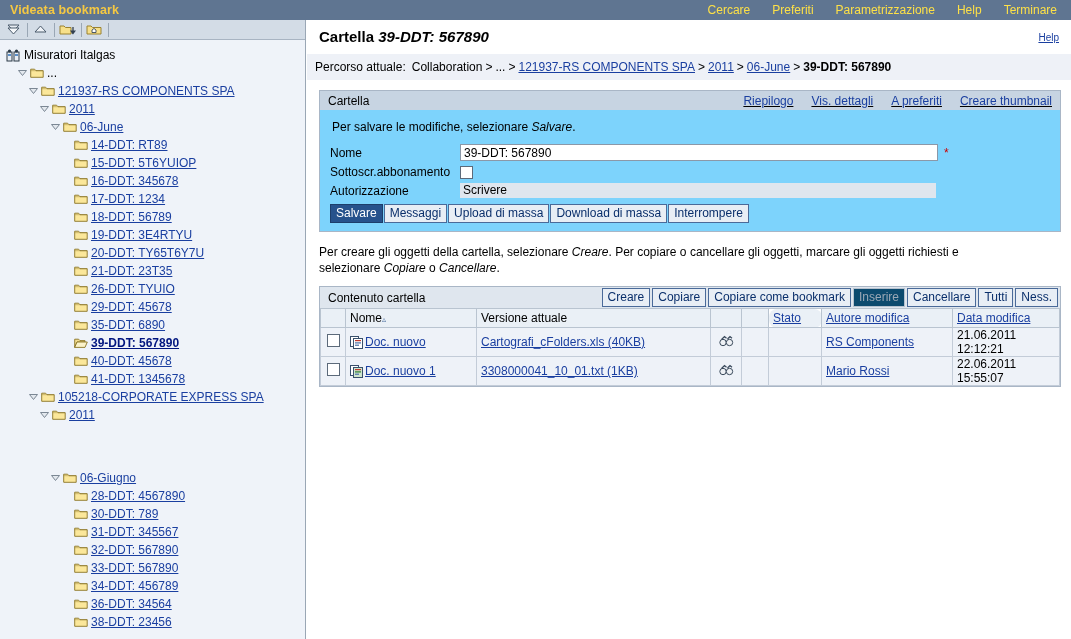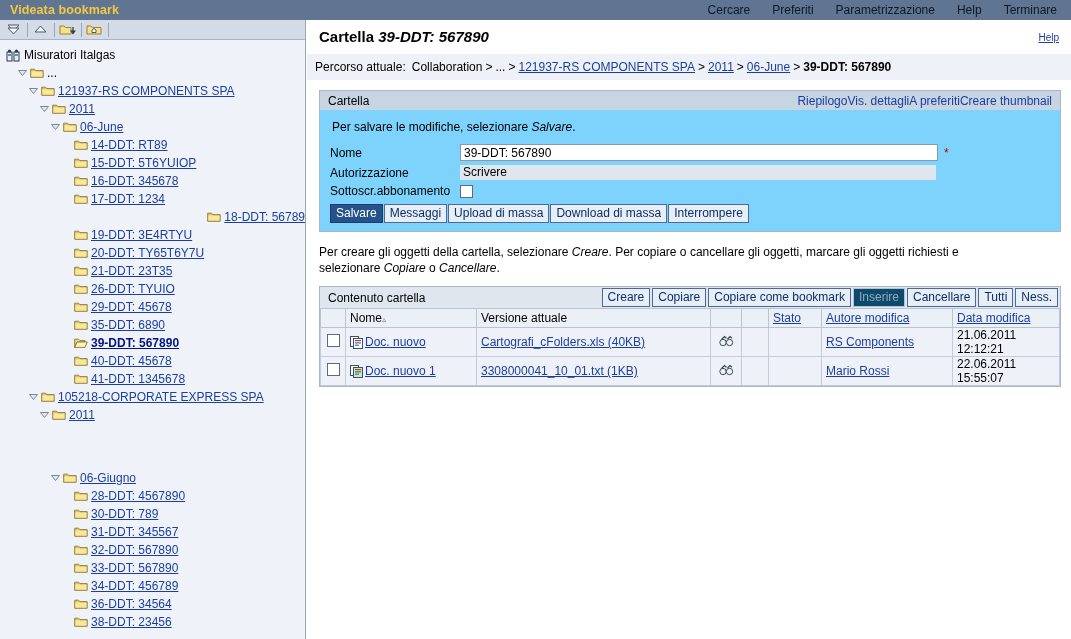--- a/index.html
+++ b/index.html
@@ -18,21 +18,21 @@
   }
   .topbar-title{
     color:#f5c842;font-weight:bold;font-size:12.5px;
     padding-left:10px;letter-spacing:.1px;
   }
   .topbar-nav{
     margin-left:auto;display:flex;align-items:center;gap:22px;
     padding-right:14px;
   }
   .topbar-nav a{
-    color:#0f172a;text-decoration:none;font-size:12px;white-space:nowrap;
+    color:#fde047;text-decoration:none;font-size:12px;white-space:nowrap;
   }
   
   .leftpanel{
     position:absolute;left:0;top:20px;width:306px;height:619px;
     background:#eff3f9;
     border-right:1px solid #9aa7b5;
     box-sizing:border-box;
     overflow:hidden;
   }
   .left-toolbar{
@@ -91,21 +91,21 @@
     margin:10px 10px 0 12px;
     border:1px solid #a9b6c6;
     background:#ffffff;
   }
   .panel-head{
     background:#c7d4e2;
     height:19px;display:flex;align-items:center;
     padding:0 8px;font-size:12px;color:#000;
   }
   .panel-head .ph-title{font-weight:normal;}
-  .panel-head .ph-links{margin-left:auto;display:flex;}
+  .panel-head .ph-links{margin-left:auto;display:flex;gap:18px;text-decoration:underline;}
   .panel-head .ph-links a{color:#1a3fa0;text-decoration:none;cursor:pointer;font-size:12px;}
   .panel-body{padding:8px 10px 8px 10px;background:#7dd3fc;}
   .hint{font-size:12px;margin:2px 0 10px 2px;}
   .hint em{font-style:italic;}
   .form-row{display:flex;align-items:center;margin-bottom:4px;}
   .form-lbl{width:130px;font-size:12px;}
   .inp{
     width:470px;height:15px;border:1px solid #8b98a8;background:#fff;
     font-family:"Liberation Sans", sans-serif;font-size:12px;
     padding:0 3px;box-sizing:content-box;
@@ -287,21 +287,21 @@
         <span class="tree-label">16-DDT: 345678</span>
       </div>
       <div class="tree-row" style="padding-left: 61px;">
         <span class="tw"></span>
         <span class="tw" style="flex: 0 0 15px; width: 15px;"><svg width="14" height="12" viewBox="0 0 14 12">
             <path d="M0.7 2.2 L4.6 2.2 L6 3.7 L13.2 3.7 L13.2 10.3 L0.7 10.3 Z" fill="#fbe79a" stroke="#8a7424" stroke-width="0.9"></path>
             <path d="M0.7 3.7 L13.2 3.7" stroke="#8a7424" stroke-width="0.7" opacity="0.6"></path>
           </svg></span>
         <span class="tree-label">17-DDT: 1234</span>
       </div>
-      <div class="tree-row" style="padding-left: 61px; justify-content: flex-end;">
+      <div class="tree-row" style="padding-left: 61px;">
         <span class="tw"></span>
         <span class="tw" style="flex: 0 0 15px; width: 15px;"><svg width="14" height="12" viewBox="0 0 14 12">
             <path d="M0.7 2.2 L4.6 2.2 L6 3.7 L13.2 3.7 L13.2 10.3 L0.7 10.3 Z" fill="#fbe79a" stroke="#8a7424" stroke-width="0.9"></path>
             <path d="M0.7 3.7 L13.2 3.7" stroke="#8a7424" stroke-width="0.7" opacity="0.6"></path>
           </svg></span>
         <span class="tree-label">18-DDT: 56789</span>
       </div>
       <div class="tree-row" style="padding-left: 61px;">
         <span class="tw"></span>
         <span class="tw" style="flex: 0 0 15px; width: 15px;"><svg width="14" height="12" viewBox="0 0 14 12">
@@ -500,27 +500,27 @@
         <span>Per salvare le modifiche, selezionare </span><em>Salvare</em><span>.</span>
       </div>
 
       <div class="form-row">
         <span class="form-lbl">Nome</span>
         <input class="inp" value="39-DDT: 567890" style="">
         <span class="req">*</span>
       </div>
 
       <div class="form-row">
+        <span class="form-lbl">Sottoscr.abbonamento</span>
+        <span class="cbx"></span>
+      </div>
+
+      <div class="form-row">
         <span class="form-lbl">Autorizzazione</span>
         <span class="ro">Scrivere</span>
-      </div>
-
-      <div class="form-row">
-        <span class="form-lbl">Sottoscr.abbonamento</span>
-        <span class="cbx"></span>
       </div>
 
       <div class="btnrow" id="formbtns">
           <div class="btn primary">Salvare</div>
           <div class="btn">Messaggi</div>
           <div class="btn">Upload di massa</div>
           <div class="btn">Download di massa</div>
           <div class="btn">Interrompere</div>
         </div>
     </div>
@@ -544,21 +544,21 @@
         </span>
     </div>
     <table class="content">
       <thead>
         <tr id="throw">
             <th style="width: 16px;"></th>
             <th style="width: 122px;"><span>Nome</span><span class="sortarrow">▵</span></th>
             <th style="width: 225px;"><span>Versione attuale</span></th>
             <th style="width: 22px;"></th>
             <th style="width: 18px;"></th>
-            <th style="width: 44px;"><a>Stato</a></th>
+            <th style="width: 44px; border-radius: 8px;"><a>Stato</a></th>
             <th style="width: 122px;"><a>Autore modifica</a></th>
             <th><a>Data modifica</a></th>
           </tr>
       </thead>
       <tbody id="tbody">
           <tr>
             <td class="c-chk"><span class="cbx"></span></td>
             <td>
               <span class="cellflex">
                 <span style="display: inline-flex;">

